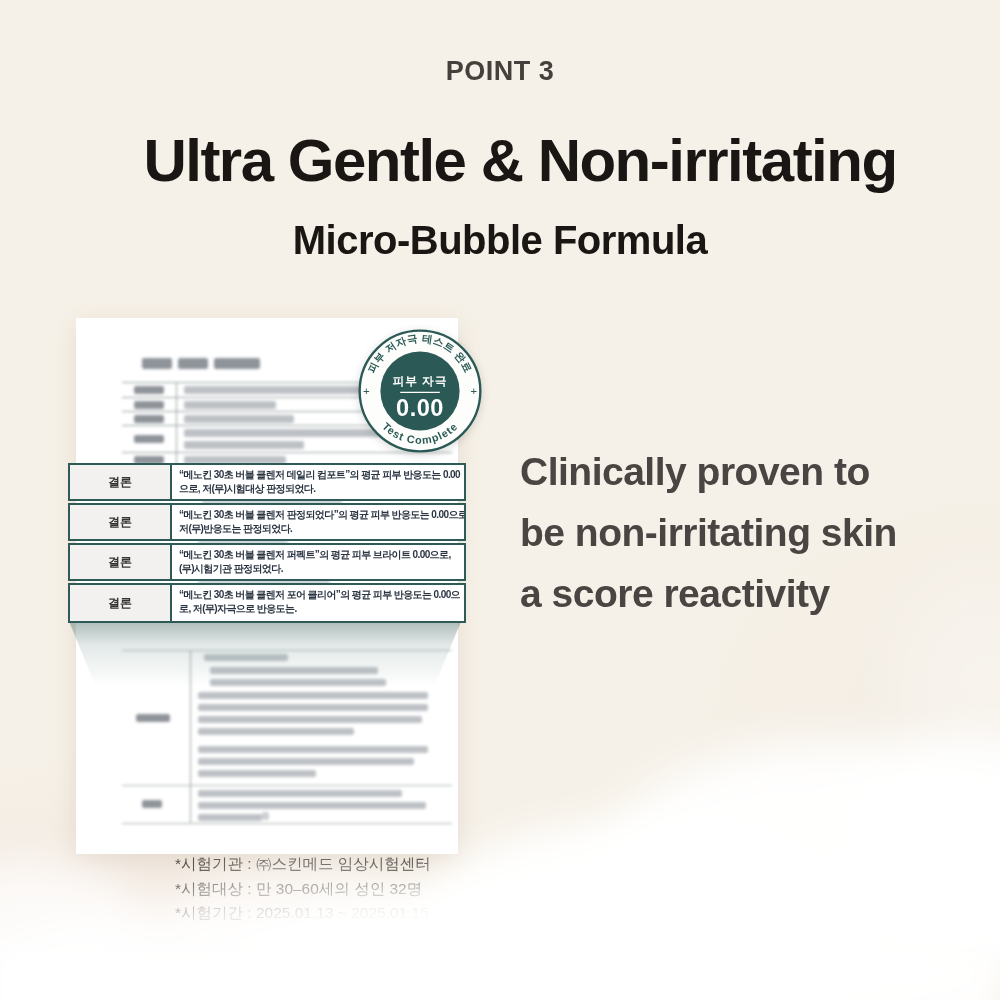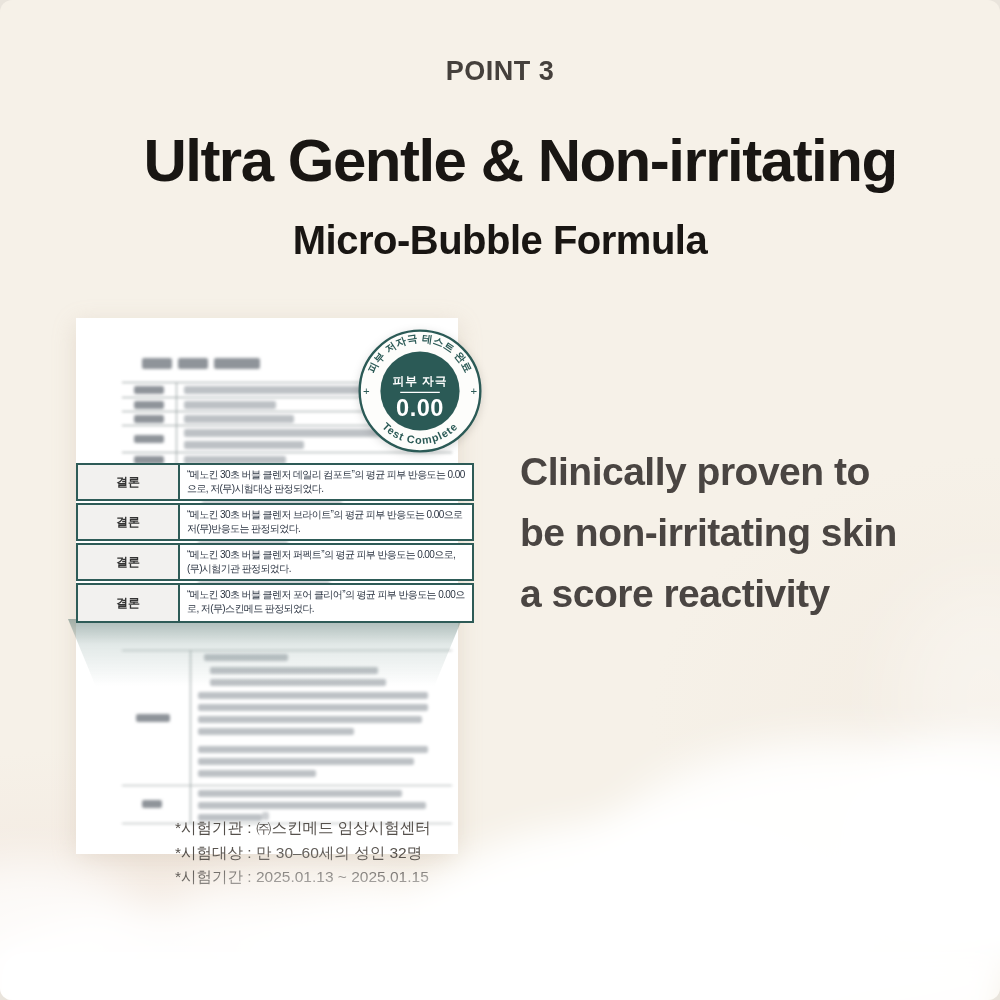--- a/index.html
+++ b/index.html
@@ -2,21 +2,20 @@
 <html><head>
 <meta charset="utf-8">
 <style>
   html,body{margin:0;padding:0;}
   body{font-family:"Liberation Sans", sans-serif; background:#e9e4dc;}
   .canvas{position:relative;width:1000px;height:1000px;overflow:hidden;
     background:#f6f1e8;
     background-image:
       radial-gradient(620px 300px at 8% 96%, rgba(242,230,222,.9), rgba(242,230,222,0) 70%),
       radial-gradient(500px 380px at 100% 72%, rgba(243,236,226,.9), rgba(243,236,226,0) 70%);
-    border-radius: 12px;
   }
   .abs{position:absolute;}
 
   
   .kicker{left:0;right:0;top:56px;text-align:center;font-size:27px;font-weight:700;
     letter-spacing:.5px;color:#45403c;}
   .title{left:0;right:0;top:126px;text-align:center;font-size:60px;font-weight:800;
     letter-spacing:-1.5px;color:#191613;padding-left:40px;}
   .subtitle{left:0;right:0;top:218px;text-align:center;font-size:40px;font-weight:800;
     letter-spacing:-.5px;color:#191613;}
@@ -28,46 +27,46 @@
   .bar{position:absolute;border-radius:2px;background:#9aa0a6;opacity:.65;}
   .bar.dark{background:#70767d;opacity:.78;}
 
   
   .utable{left:46px;top:64px;width:330px;}
   .urow{position:relative;border-top:1px solid #97a0a0;}
   .urow:last-child{border-bottom:1px solid #97a0a0;}
   .urow .lab{position:absolute;left:0;top:0;bottom:0;width:54px;border-right:1px solid #97a0a0;}
 
   
-  .cbox{left:76px;width:394px;border:2px solid #2e5b57;background:#ffffff;
+  .cbox{left:68px;width:394px;border:2px solid #2e5b57;background:#ffffff;
     box-shadow:inset 0 0 0 1px #fff; display:flex;}
   .cbox .lcell{width:100px;background:#f2f1ef;border-right:2px solid #2e5b57;
     display:flex;align-items:center;justify-content:center;
     font-size:12px;font-weight:700;color:#333;}
   .cbox .rcell{flex:1;padding:3px 7px 0 7px;overflow:hidden;}
-  .c-line{display:block;white-space:nowrap;font-size:10px;font-weight:400;
+  .c-line{display:block;white-space:nowrap;font-size:10px;font-weight:700;
     color:#2b3442;letter-spacing:-.6px;line-height:14px;}
 
   
   .fold{left:68px;top:619px;width:394px;height:86px;
     background:linear-gradient(180deg, rgba(98,126,121,.55) 0%, rgba(150,175,170,.28) 30%, rgba(255,255,255,0) 78%);
     clip-path:polygon(0 0,100% 0,91% 100%,9% 100%);}
 
   
   .ltable-line{position:absolute;left:46px;width:330px;height:1px;background:#97a0a0;opacity:.8;}
   .lcol{position:absolute;left:46px;width:68px;border-right:1px solid #97a0a0;}
 
   
   .stamp{left:354px;top:325px;width:132px;height:132px;filter:drop-shadow(0 2px 4px rgba(0,0,0,.14));}
 
   
   .claim{left:520px;top:441px;font-size:39px;font-weight:700;color:#4a4542;
     letter-spacing:-.5px;line-height:61px;}
   .claim span{display:block;}
-  .foot{left:175px;top:816px;font-size:15.5px;color:#544f4a;line-height:24.5px;}
+  .foot{left:175px;top:852px;font-size:15.5px;color:#544f4a;line-height:24.5px;}
   .foot div{white-space:nowrap;}
 
   
   .cloud{position:absolute;background:#ffffff;border-radius:50%;}
 </style>
 </head>
 <body>
 
 <div class="canvas">
 
@@ -154,36 +153,36 @@
   <div class="abs cbox" style="top:463px;height:34px;">
     <div class="lcell">결론</div>
     <div class="rcell">
       <span class="c-line">“메노킨 30초 버블 클렌저 데일리 컴포트”의 평균 피부 반응도는 0.00</span>
       <span class="c-line">으로, 저(무)시험대상 판정되었다.</span>
     </div>
   </div>
   <div class="abs cbox" style="top:503px;height:34px;">
     <div class="lcell">결론</div>
     <div class="rcell">
-      <span class="c-line">“메노킨 30초 버블 클렌저 브라이트”의 평균 피부 반응도는 0.00으로</span>
+      <span class="c-line">“메노킨 30초 버블 클렌저 판정되었다”의 평균 피부 반응도는 0.00으로</span>
       <span class="c-line">저(무)반응도는 판정되었다.</span>
     </div>
   </div>
   <div class="abs cbox" style="top:543px;height:34px;">
     <div class="lcell">결론</div>
     <div class="rcell">
-      <span class="c-line">“메노킨 30초 버블 클렌저 퍼펙트”의 평균 피부 반응도는 0.00으로,</span>
+      <span class="c-line">“메노킨 30초 버블 클렌저 퍼펙트”의 평균 피부 브라이트 0.00으로,</span>
       <span class="c-line">(무)시험기관 판정되었다.</span>
     </div>
   </div>
   <div class="abs cbox" style="top:583px;height:36px;">
     <div class="lcell">결론</div>
     <div class="rcell">
       <span class="c-line">“메노킨 30초 버블 클렌저 포어 클리어”의 평균 피부 반응도는 0.00으</span>
-      <span class="c-line">로, 저(무)스킨메드 판정되었다.</span>
+      <span class="c-line">로, 저(무)자극으로 반응도는.</span>
     </div>
   </div>
 
   <svg class="abs stamp" viewBox="0 0 140 140">
     <circle cx="70" cy="70" r="64" fill="#fdfdfb" stroke="#2b5a56" stroke-width="2.5"></circle>
     <circle cx="70" cy="70" r="42" fill="#2b5a56"></circle>
     <path id="arcTop" d="M 18,70 A 52,52 0 0 1 122,70" fill="none"></path>
     <path id="arcBot" d="M 14,70 A 56,56 0 0 0 126,70" fill="none"></path>
     <text font-size="11" font-weight="700" fill="#2b5a56" letter-spacing="0.5">
       <textPath href="#arcTop" startOffset="50%" text-anchor="middle">피부 저자극 테스트 완료</textPath>

